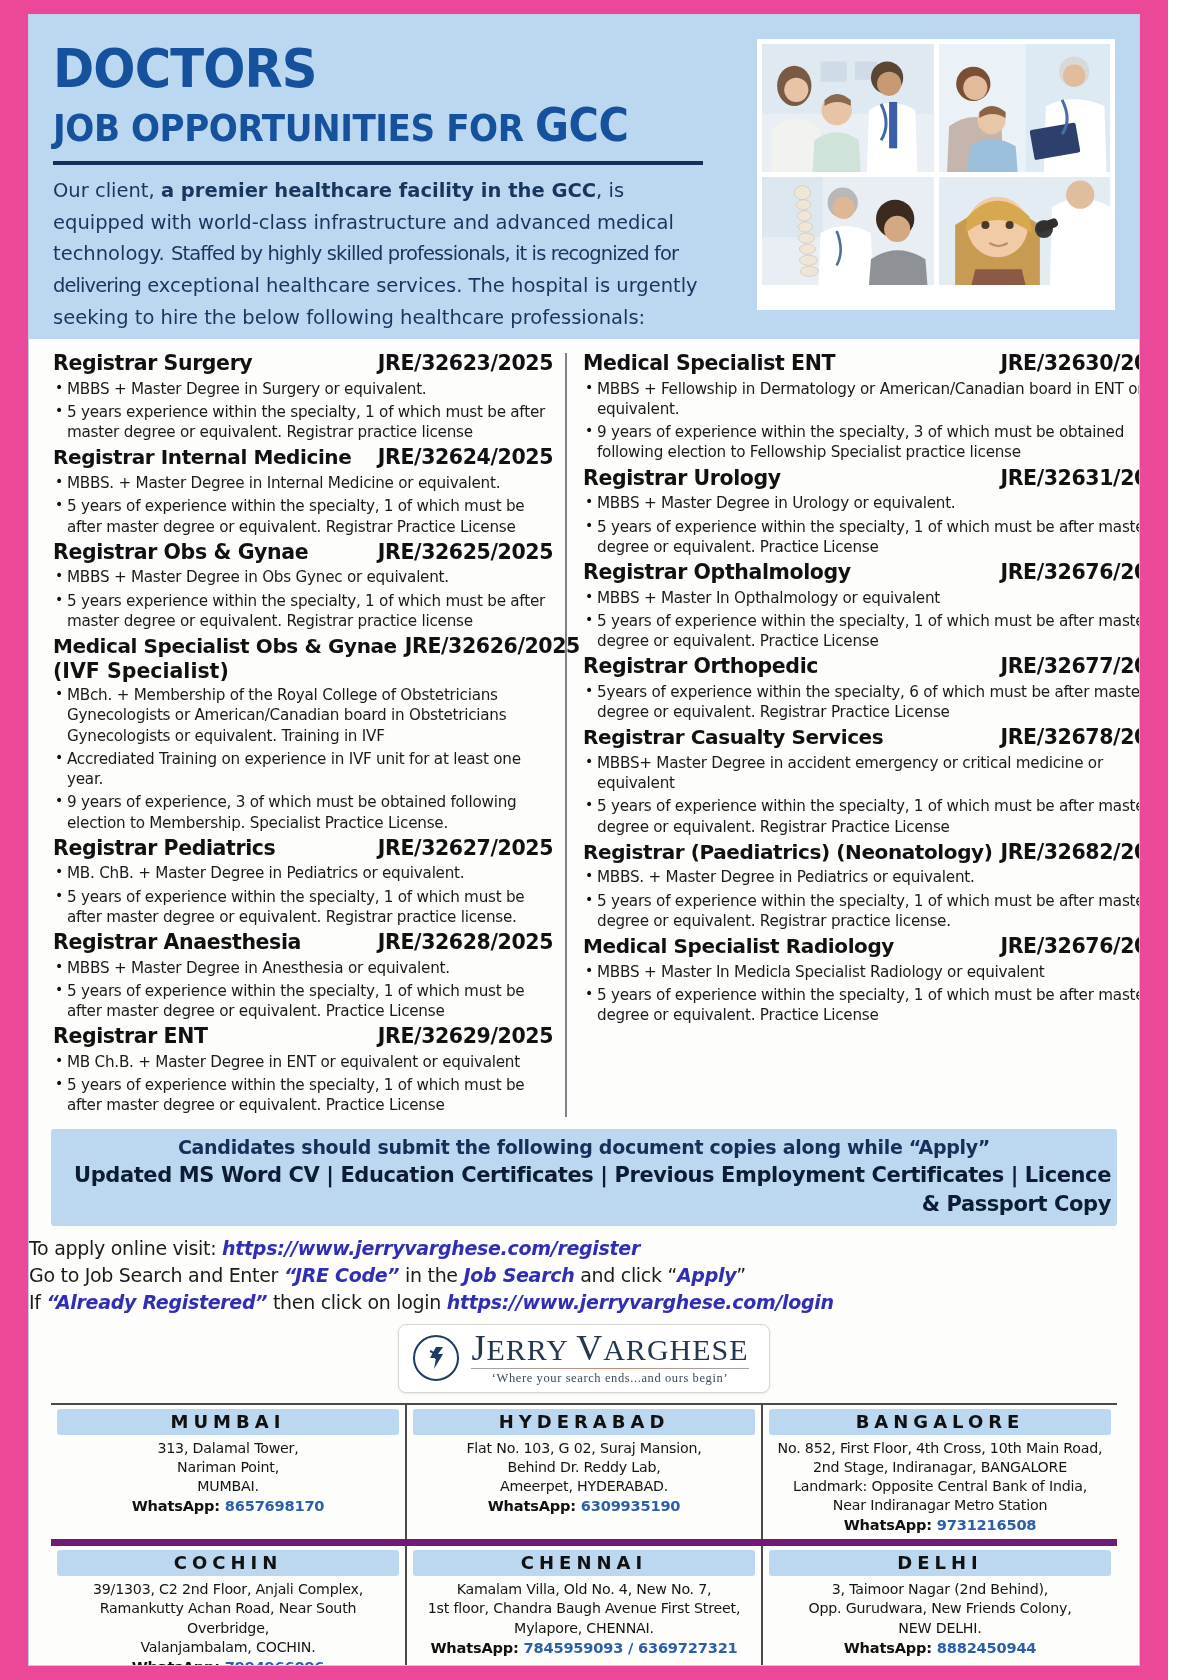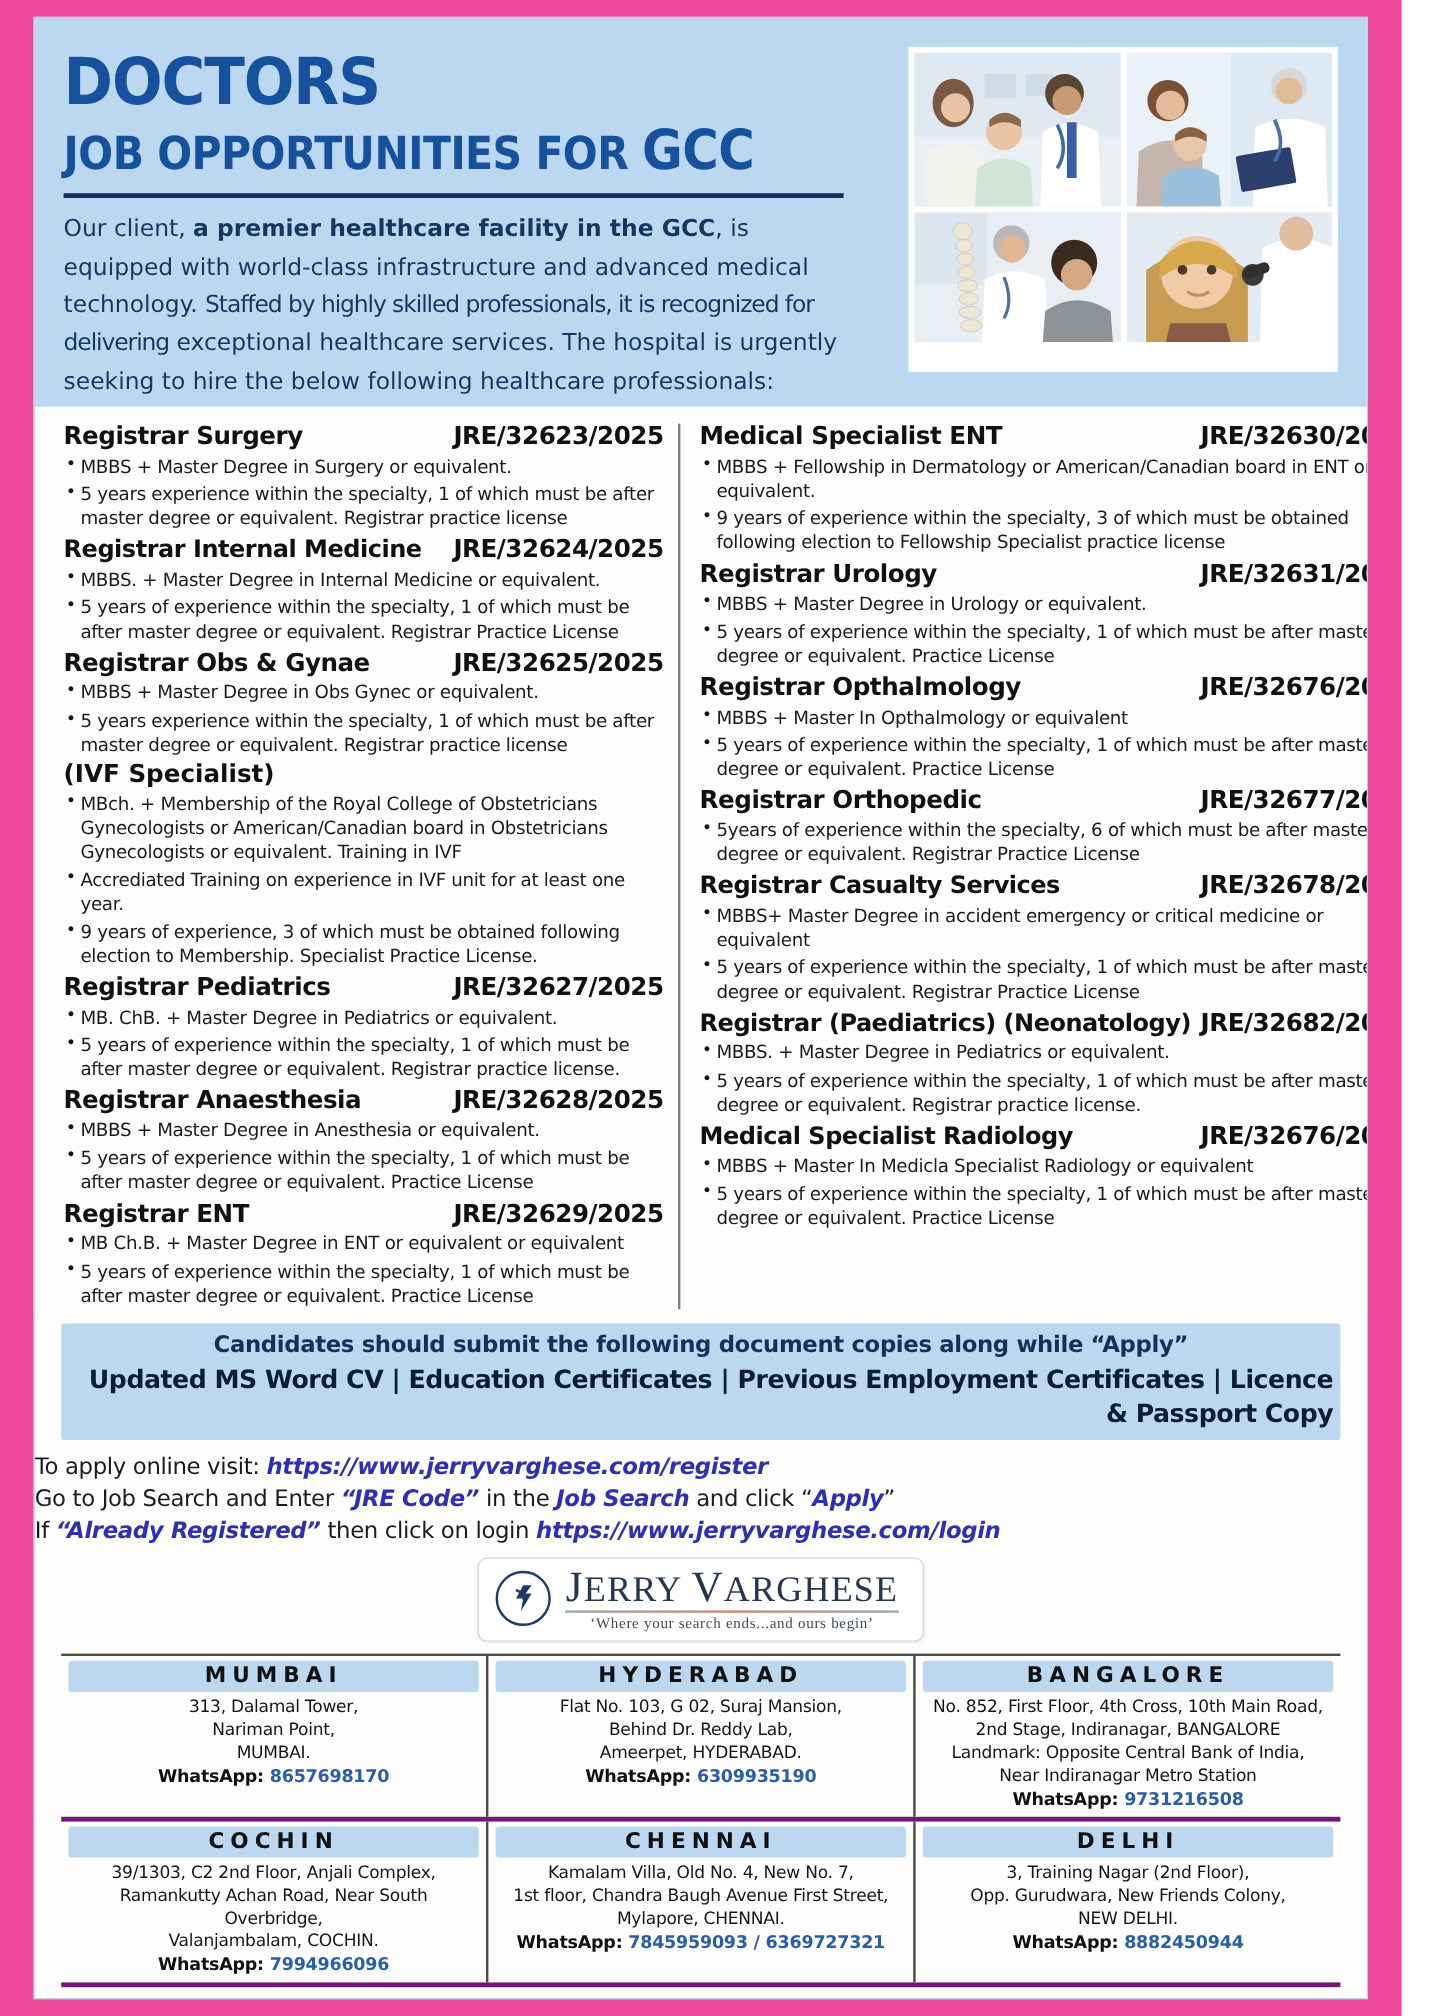--- a/index.html
+++ b/index.html
@@ -239,21 +239,21 @@
     letter-spacing: 0.6px;
   }
 
   
   .offices {
     margin: 10px 22px 0 22px;
     border-top: 2px solid #4a4a4a;
   }
   .off-row {
     display: flex;
-    border-bottom: 4px solid #701a75;
+    border-bottom: 7px solid #701a75;
   }
   .off-cell {
     flex: 1 1 0;
     padding: 4px 6px 6px 6px;
     border-right: 2px solid #4a4a4a;
     text-align: center;
   }
   .off-cell:last-child { border-right: none; }
   .off-title {
     background: #bcd8f0;
@@ -407,20 +407,24 @@
             <div class="job-head">
               <span class="jt">Registrar Obs &amp; Gynae</span>
               <span class="jc">JRE/32625/2025</span>
             </div>
             <ul class="bullets">
               <li>MBBS + Master Degree in Obs Gynec or equivalent.</li>
               <li>5 years experience within the specialty, 1 of which must be after master degree or equivalent. Registrar practice license</li>
             </ul>
           </div>
           <div class="job">
+            <div class="job-head wide">
+              <span class="jt">Medical Specialist Obs &amp; Gynae</span>
+              <span class="jc">JRE/32626/2025</span>
+            </div>
             <div class="job-sub">(IVF Specialist)</div>
             <ul class="bullets">
               <li>MBch. + Membership of the Royal College of Obstetricians Gynecologists or American/Canadian board in Obstetricians Gynecologists or equivalent. Training in IVF</li>
               <li>Accrediated Training on experience in IVF unit for at least one year.</li>
               <li>9 years of experience, 3 of which must be obtained following election to Membership. Specialist Practice License.</li>
             </ul>
           </div>
           <div class="job">
             <div class="job-head">
               <span class="jt">Registrar Pediatrics</span>
@@ -605,21 +609,21 @@
             <div class="off-addr">
               <div>Kamalam Villa, Old No. 4, New No. 7,</div>
               <div>1st floor, Chandra Baugh Avenue First Street,</div>
               <div>Mylapore, CHENNAI.</div>
             </div>
             <div class="off-wa"><span>WhatsApp: </span><span class="num">7845959093 / 6369727321</span></div>
           </div>
           <div class="off-cell">
             <div class="off-title">DELHI</div>
             <div class="off-addr">
-              <div>3, Training Nagar (2nd Floor),</div>
+              <div>3, Taimoor Nagar (2nd Behind),</div>
               <div>Opp. Gurudwara, New Friends Colony,</div>
               <div>NEW DELHI.</div>
             </div>
             <div class="off-wa"><span>WhatsApp: </span><span class="num">8882450944</span></div>
           </div>
         </div>
   </div>
 
  </div>
 </div>

